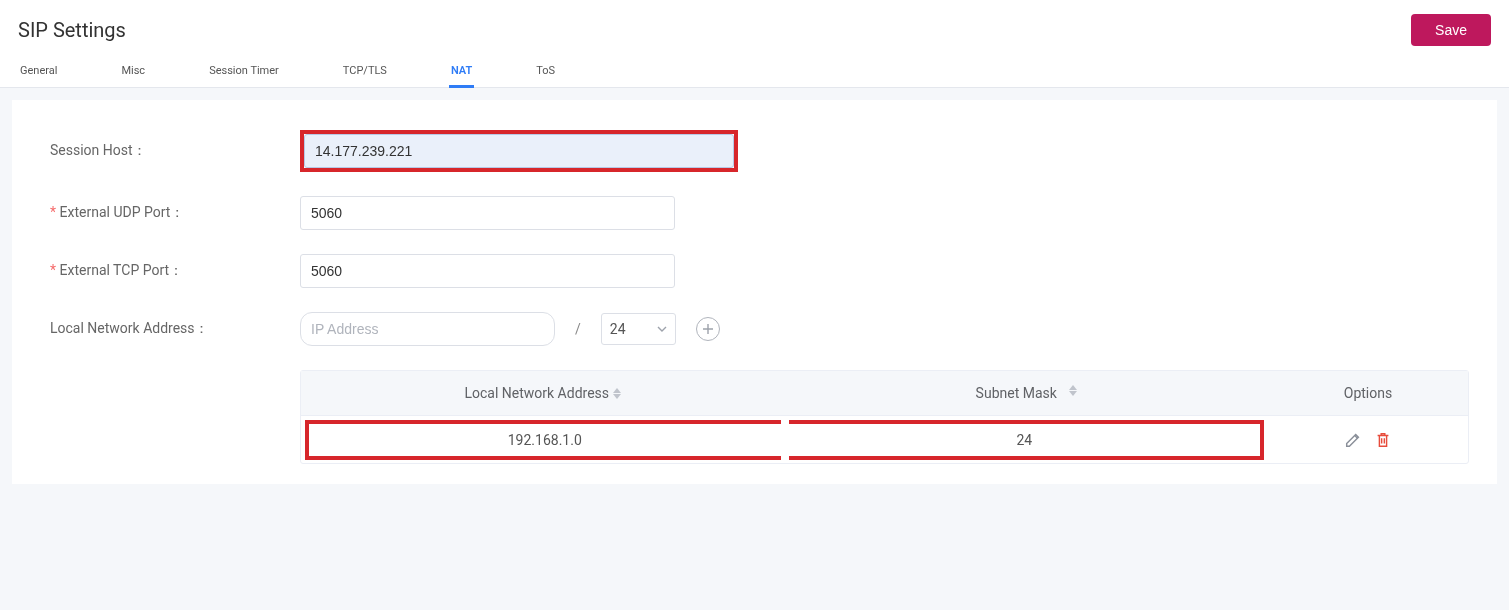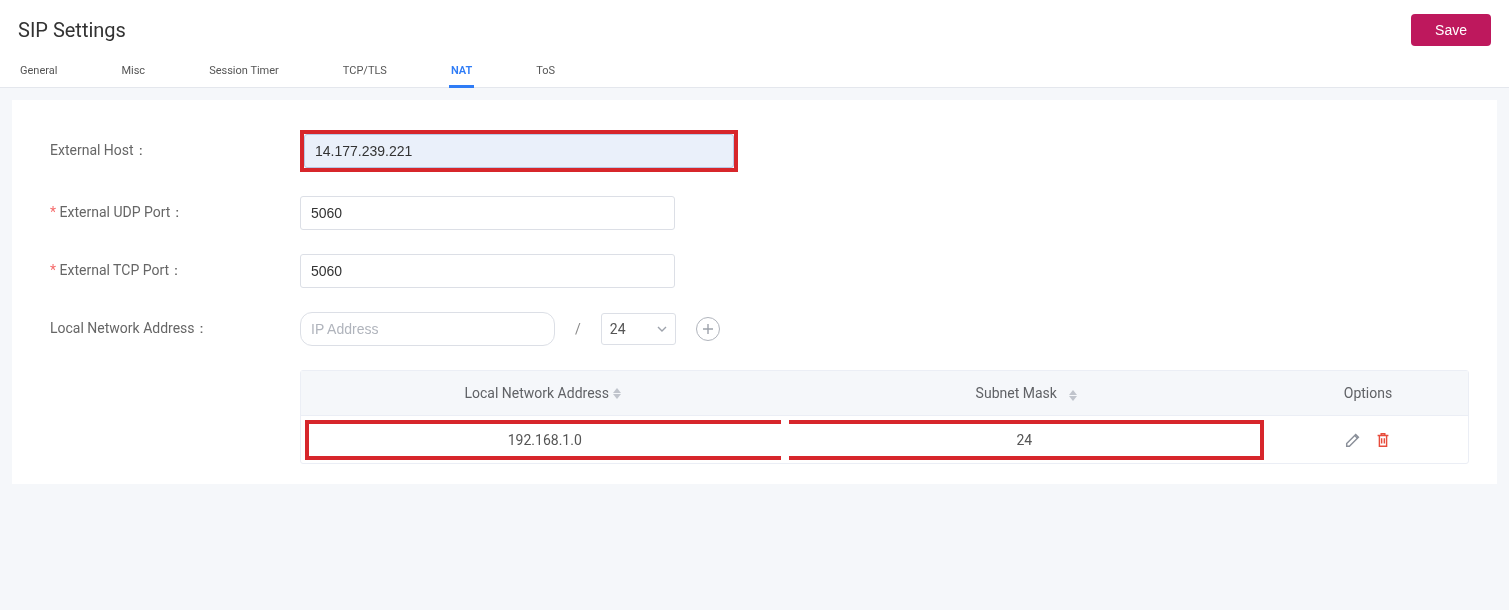--- a/index.html
+++ b/index.html
@@ -161,21 +161,21 @@
     height: 44px;
     align-items: center;
   }
   .table-row {
     display: flex;
     height: 48px;
     align-items: center;
     border-top: 1px solid #ebeef5;
   }
   .col-addr { flex: 1; text-align: center; display:flex; justify-content:center; align-items:center; gap:4px;}
-  .col-mask { flex: 1; text-align: center; display:flex; justify-content:center; align-items:flex-end; gap:12px;}
+  .col-mask { flex: 1; text-align: center; display:flex; justify-content:center; align-items:flex-start; gap:12px;}
   .col-opts { width: 200px; text-align: center; display:flex; justify-content:center; align-items:center; gap:12px;}
   .sort-caret {
     display: inline-flex;
     flex-direction: column;
     gap: 1px;
   }
   .sort-caret .up, .sort-caret .down {
     width:0;height:0;border-left:4px solid transparent;border-right:4px solid transparent;
   }
   .sort-caret .up { border-bottom:5px solid #c0c4cc; }
@@ -210,21 +210,21 @@
   <div class="tab">Misc</div>
   <div class="tab">Session Timer</div>
   <div class="tab">TCP/TLS</div>
   <div class="tab active">NAT</div>
   <div class="tab">ToS</div>
 </div>
 
 <div class="content">
 
   <div class="form-row">
-    <div class="form-label">External Host：</div>
+    <div class="form-label">Session Host：</div>
     <div class="form-control-wrap">
       <div class="highlight-box-red">
         <input class="input-text highlighted" type="text" value="14.177.239.221" style="">
       </div>
     </div>
   </div>
 
 
   <div class="form-row">
     <div class="form-label req">External UDP Port：</div>

